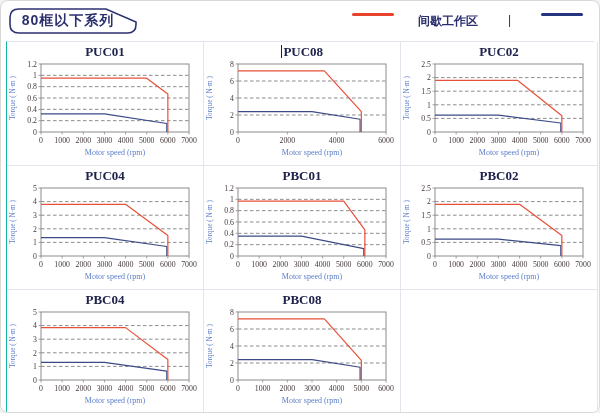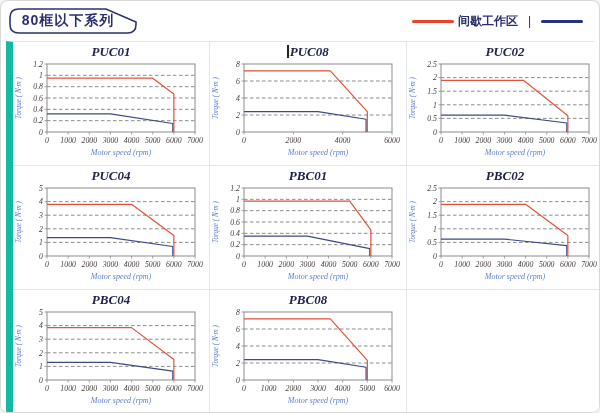--- a/index.html
+++ b/index.html
@@ -9,30 +9,30 @@
   }
   
   .header { height:40px; display:flex; align-items:center; justify-content:space-between; padding:0 10px 0 8px; }
   .badge { position:relative; width:128px; height:26px; }
   .badge svg { position:absolute; left:0; top:0; }
   .badge-text {
     position:absolute; left:0; top:0; width:118px; height:26px;
     display:flex; align-items:center; justify-content:center;
     font-size:14px; font-weight:bold; color:#2b2f6e; letter-spacing:1px;
   }
-  .legend { display:flex; align-items:center; gap:4px; padding-right:6px; }
+  .legend { display:flex; align-items:flex-start; gap:24px; padding-right:6px; }
   .legend-swatch { display:inline-block; width:42px; height:3px; border-radius:2px; }
   .legend-label { font-size:12px; font-weight:bold; color:#2b2f6e; }
   .legend-divider { color:#2b2f6e; font-size:12px; margin:0 6px; font-weight:normal; }
   
   .grid {
     margin:0 5px; display:grid;
     grid-template-columns: repeat(3, 1fr);
     grid-template-rows: repeat(3, 124px);
-    border-top:1px solid #e2e6ec; border-left:7px solid #14b8a6;font-style:italic;
+    border-top:1px solid #e2e6ec; border-left:1px solid #14b8a6;
   }
   .cell {
     border-right:1px solid #e2e6ec; border-bottom:1px solid #e2e6ec;
     display:flex; flex-direction:column; align-items:center; padding-top:2px; box-sizing:border-box;
     background:#fff;
   }
   .chart-title {
     font-family:"Liberation Serif", serif; font-weight:bold; font-size:13px;
     color:#20244c; height:15px; line-height:15px; display:flex; align-items:center;
   }

